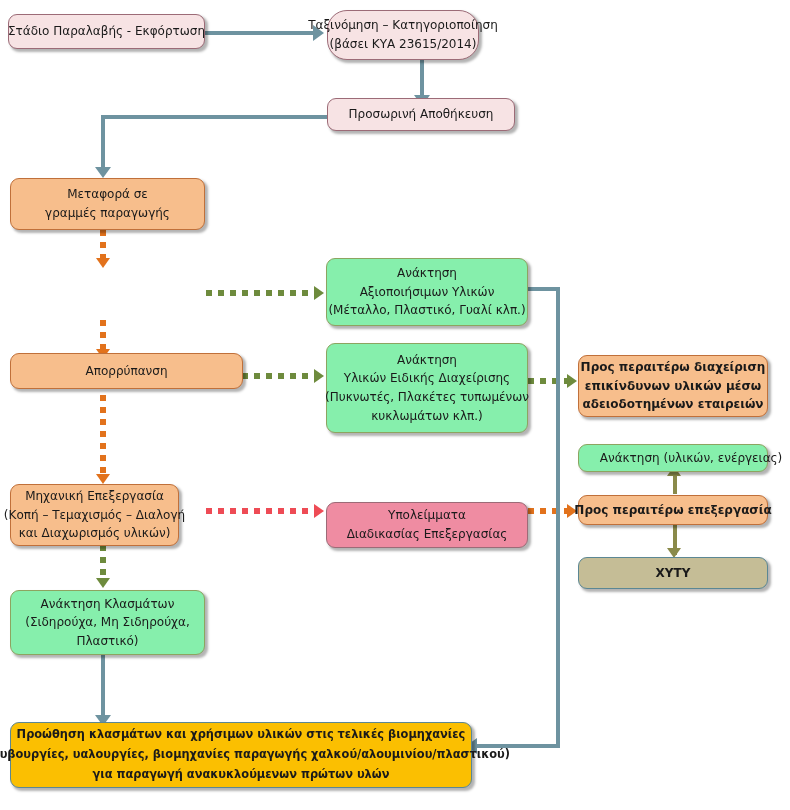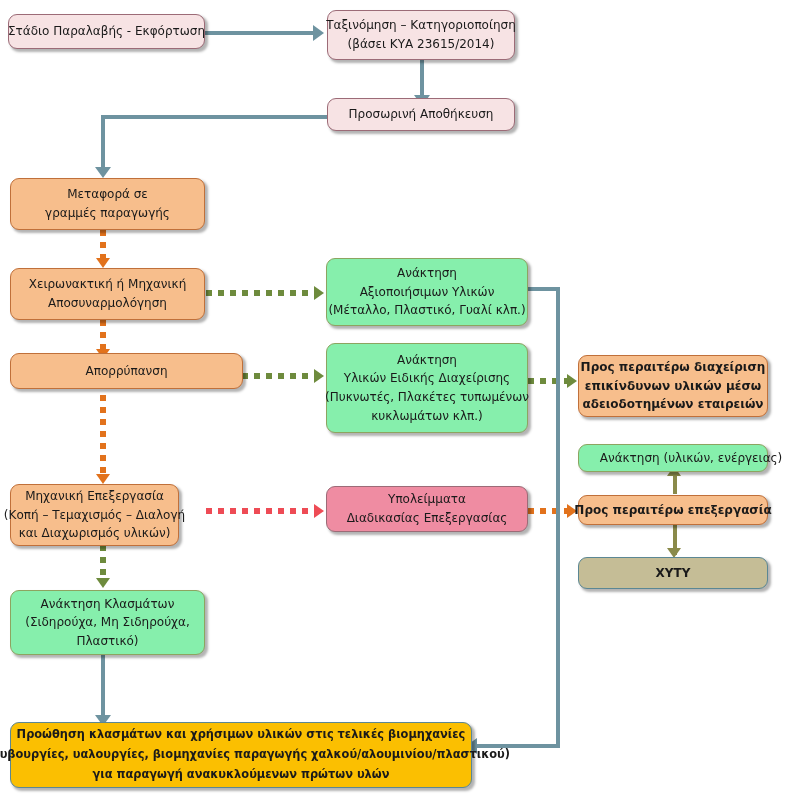--- a/index.html
+++ b/index.html
@@ -9,21 +9,21 @@
   .node{position:absolute;box-sizing:border-box;border-radius:9px;
         display:flex;align-items:center;justify-content:center;text-align:center;
         font-size:12px;line-height:1.55;color:#1a1a1a;
         box-shadow:2.5px 2.5px 2.5px rgba(0,0,0,0.30);}
   .node .lbl{display:block;padding:0 8px;}
   .node .lbl span{display:block;white-space:nowrap;}
 
   .pink-lt{background:#F7E3E4;border:1.3px solid #9C6B77;}
   .orange {background:#F7BE8C;border:1.3px solid #C0703A;}
   .green  {background:#86efac;border:1.3px solid #8DA460;}
-  .pink   {background:#EF8CA2;border:1.3px solid #9C6B77;}
+  .pink   {background:#EF8CA2;border:1.3px solid #9C6B77;margin-top:16px;}
   .khaki  {background:#C5BD96;border:1.3px solid #5B8794;}
   .yellow {background:#FBBF01;border:1.3px solid #5B8794;font-weight:bold;font-size:11.4px;}
   .yellow .lbl span{padding:1px 0;}
   .bold{font-weight:bold;}
 
   
   .seg{position:absolute;}
   .h-teal{background:#6E93A0;height:4px;}
   .v-teal{background:#6E93A0;width:4px;}
   .v-olive{background:#8A8A4A;width:4px;}
@@ -104,46 +104,40 @@
   <div class="seg v-teal" style="left:556px;top:287px;height:461px;"></div>
   <div class="seg h-teal" style="left:475px;top:744px;width:85px;"></div>
   <div class="arrow ar-l-teal" style="left:466px;top:738px;"></div>
 
   <div class="node pink-lt" style="left:8px;top:14px;width:197px;height:35px;">
     <span class="lbl">
         <span>Στάδιο Παραλαβής - Εκφόρτωση</span>
       </span>
   </div>
 
-  <div class="node pink-lt" style="left:327px;top:10px;width:188px;height:50px;">
+  <div class="node pink-lt" style="left:327px;top:10px;width:152px;height:50px;border-radius:20px;">
     <span class="lbl">
       <span>Ταξινόμηση – Κατηγοριοποίηση</span>
       <span>(βάσει ΚΥΑ 23615/2014)</span>
     </span>
   </div>
 
   <div class="node pink-lt" style="left:327px;top:98px;width:188px;height:33px;">
     <span class="lbl">
         <span>Προσωρινή Αποθήκευση</span>
       </span>
   </div>
 
   <div class="node orange" style="left:10px;top:178px;width:195px;height:52px;">
     <span class="lbl">
       <span>Μεταφορά σε</span>
       <span>γραμμές παραγωγής</span>
     </span>
   </div>
 
-  <div class="node orange" style="left:10px;top:268px;width:195px;height:52px;">
-    <span class="lbl">
-      <span>Χειρωνακτική ή Μηχανική</span>
-      <span>Αποσυναρμολόγηση</span>
-    </span>
-  </div>
 
   <div class="node orange" style="left:10px;top:353px;width:233px;height:36px;">
     <span class="lbl">
         <span>Απορρύπανση</span>
       </span>
   </div>
 
   <div class="node orange" style="left:10px;top:484px;width:169px;height:62px;">
     <span class="lbl">
       <span>Μηχανική Επεξεργασία</span>

